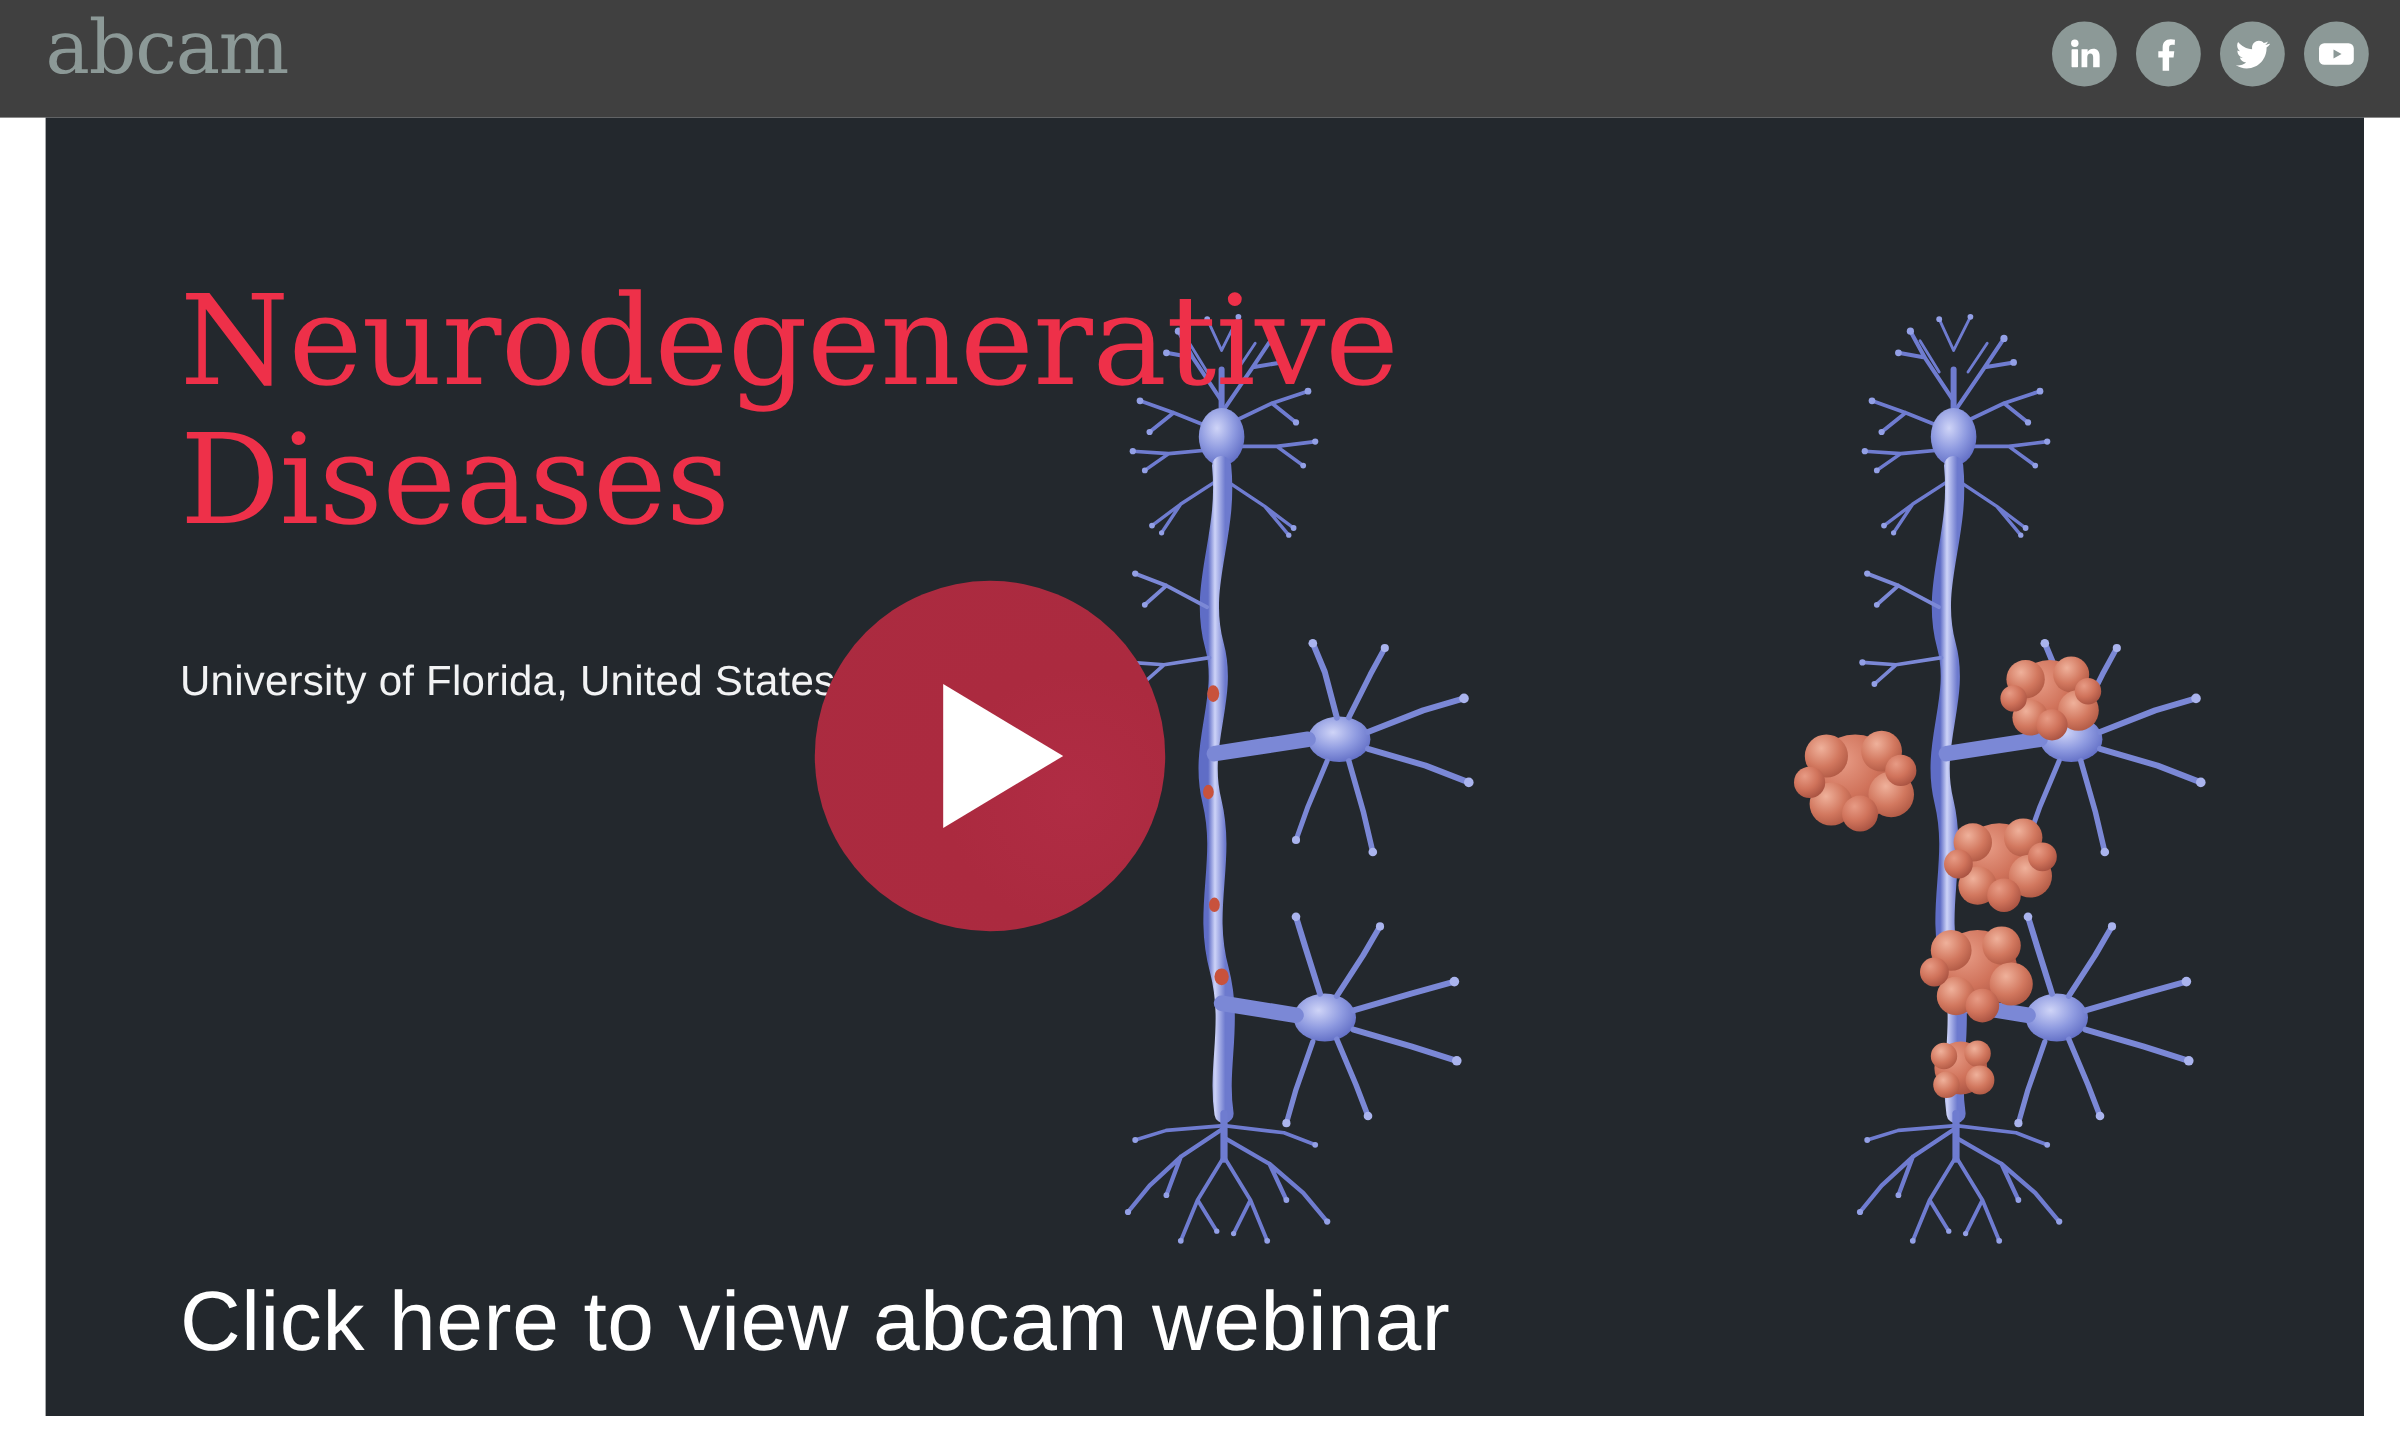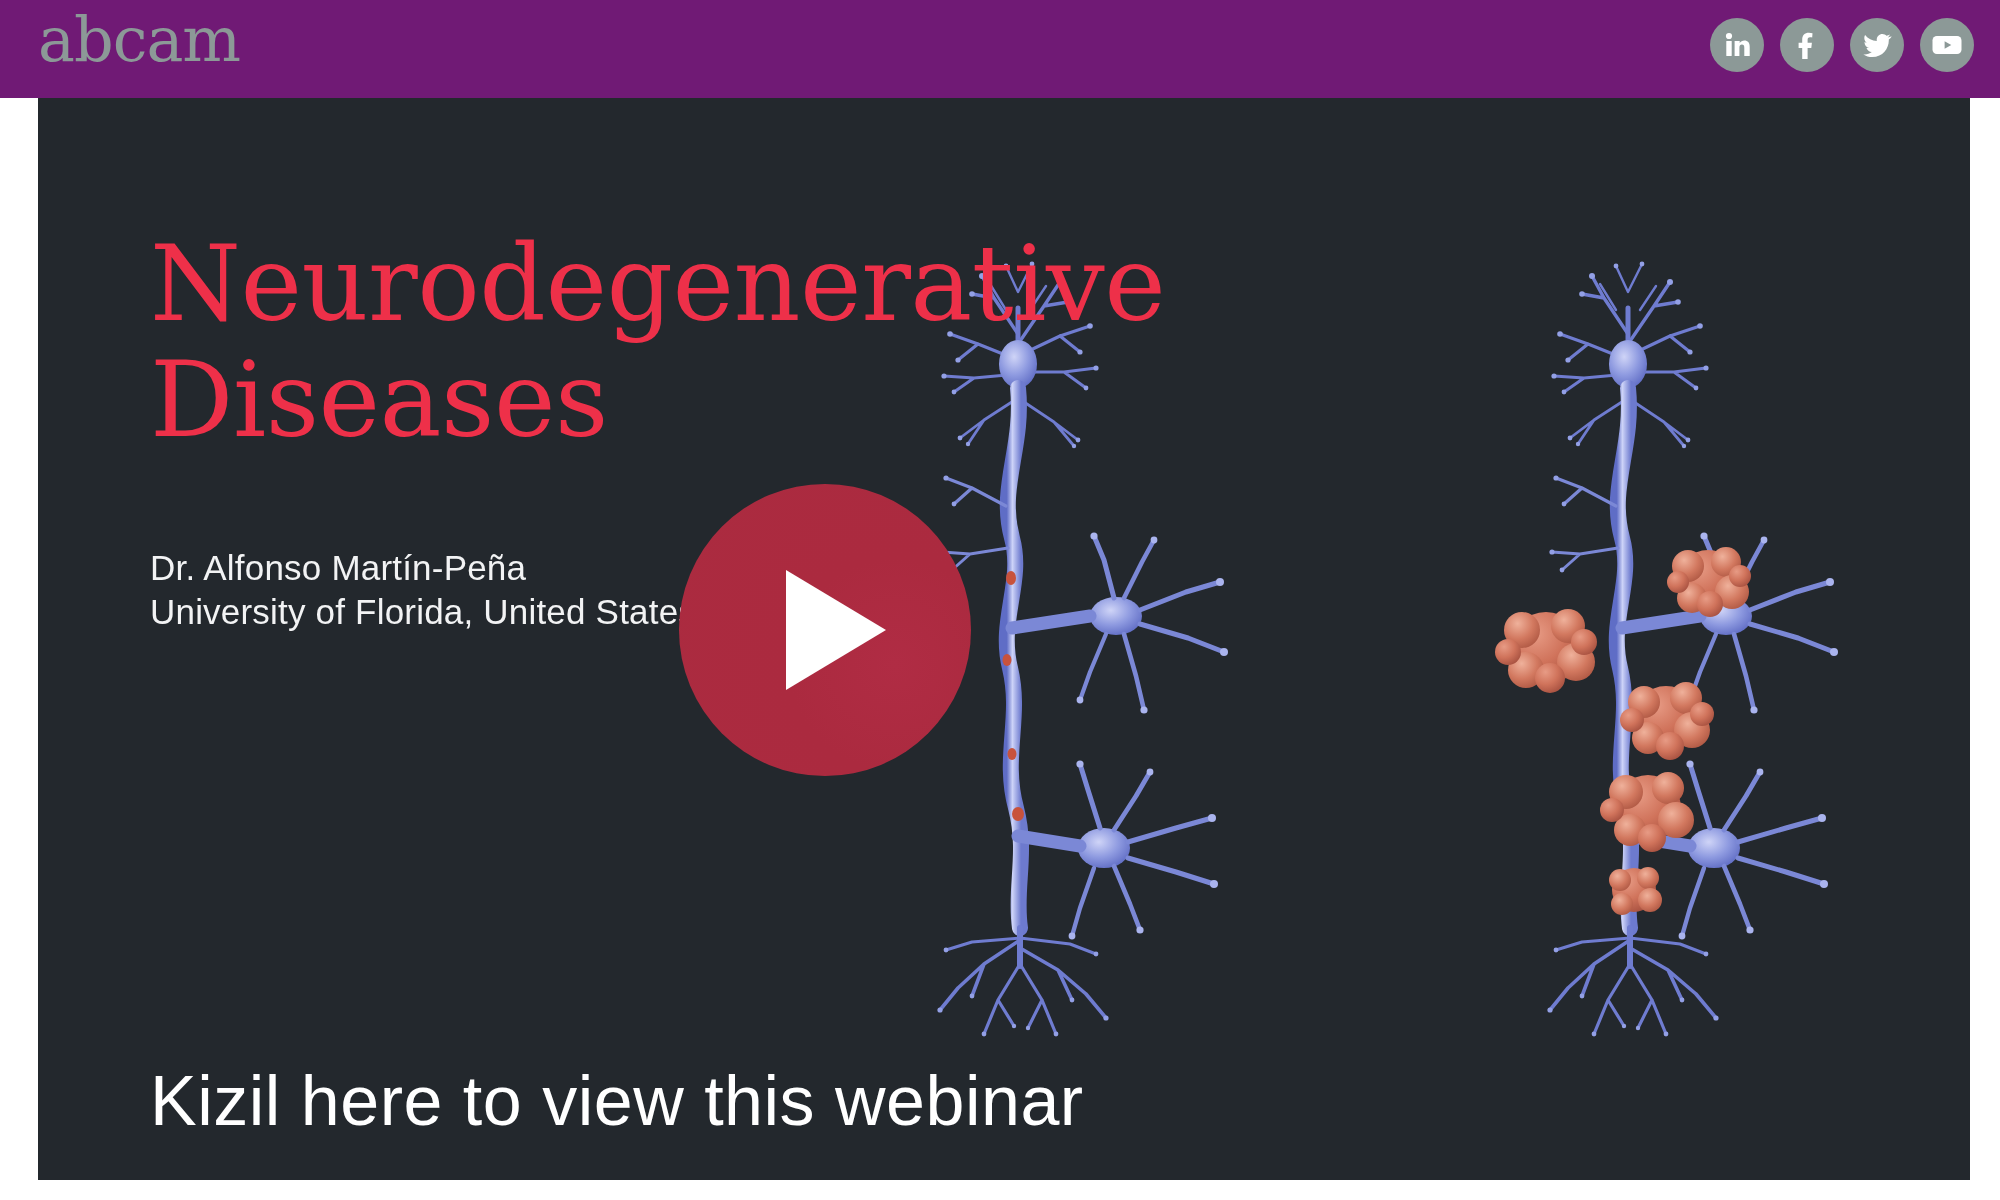--- a/index.html
+++ b/index.html
@@ -19,21 +19,21 @@
     height: 1200px;
     background: #ffffff;
   }
 
   
   #header {
     position: absolute;
     left: 0; top: 0;
     width: 2000px;
     height: 98px;
-    background: #701a75;
+    background: #404040;
   }
 
   #brand-logo {
     position: absolute;
     left: 38px;
     top: 6px;
     font-family: "DejaVu Serif", serif;
     font-size: 62px;
     line-height: 68px;
     letter-spacing: -1px;
@@ -411,27 +411,26 @@
         </g>
       </svg>
     </div>
 
     <div id="hero-title">Neurodegenerative
 Diseases</div>
 
     <div id="speakers">
 
       <div class="speaker-block">
-        <div class="speaker-name">Dr. Alfonso Martín-Peña</div>
         <div class="speaker-affil">University of Florida, United States</div>
       </div>
 
 
     </div>
 
     <div id="play-button">
       <span class="triangle"></span>
     </div>
 
-    <div id="cta">Kizil here to view this webinar</div>
+    <div id="cta">Click here to view abcam webinar</div>
 
   </div>
 </div>
 
 </body></html>

